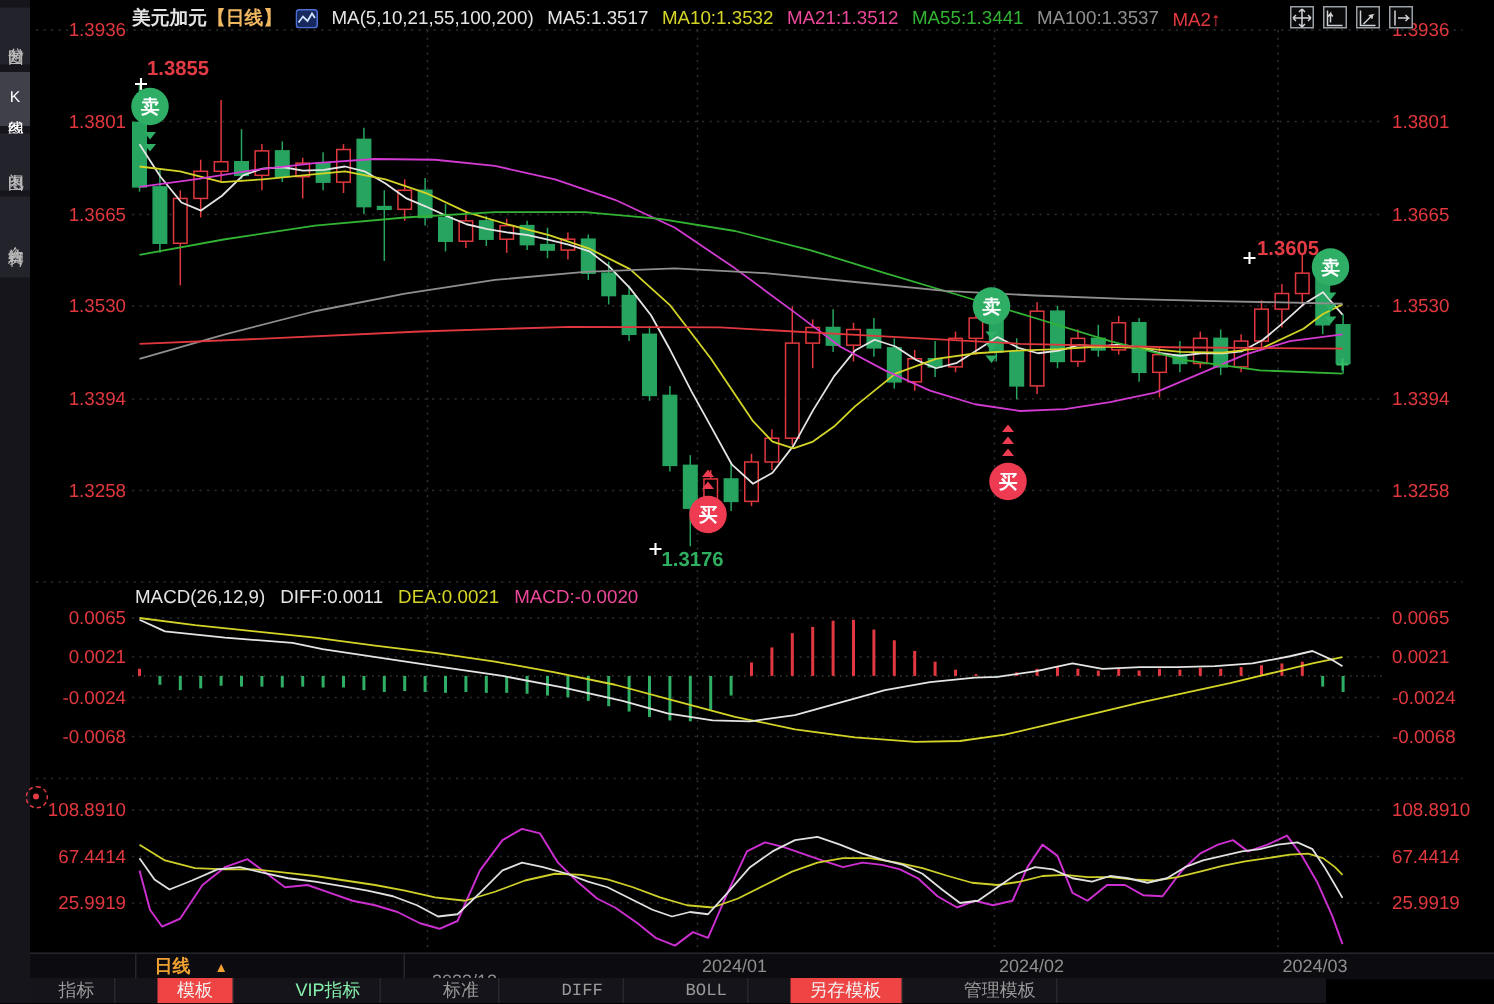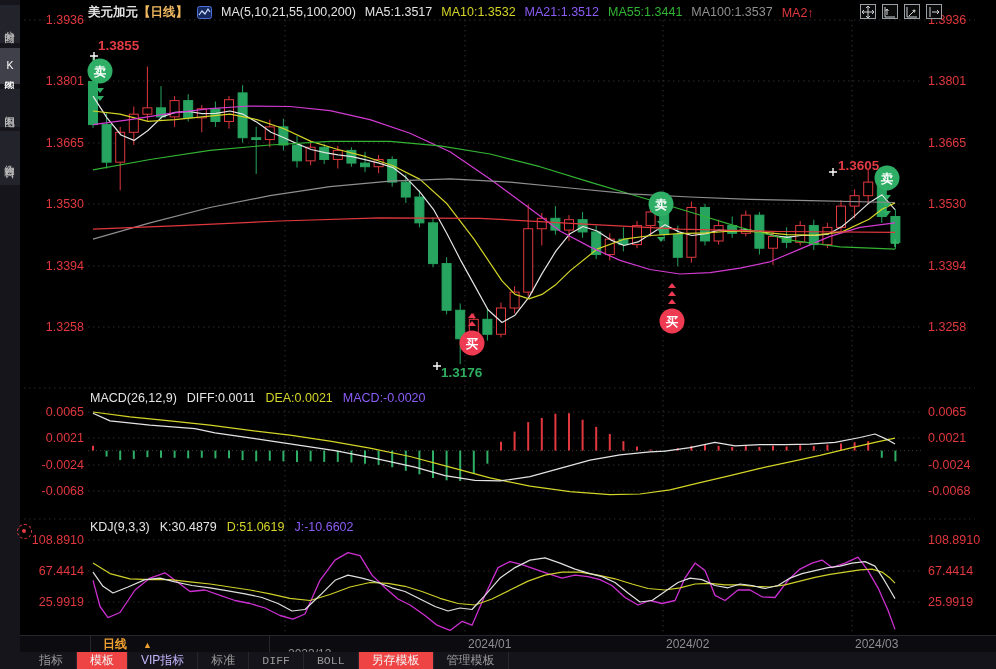--- a/index.html
+++ b/index.html
@@ -8,47 +8,47 @@
   #chart-svg{position:absolute;left:0;top:0;z-index:1;}
   
   .sidebar{position:absolute;left:0;top:0;width:20px;height:669px;background:#15151b;z-index:3;}
   .side-tab{position:absolute;left:0;width:20px;background:#23232b;color:#b9b9b9;
     writing-mode:vertical-lr;text-orientation:upright;font-size:10.5px;letter-spacing:1px;
     display:flex;align-items:center;justify-content:center;cursor:pointer;}
   .side-tab.sel{background:#40404a;color:#ffffff;}
   
   .legend{position:absolute;left:88px;top:3px;height:18px;z-index:2;display:flex;gap:9px;
     align-items:center;font-size:12.5px;white-space:nowrap;}
-  .w{color:#e4e4e4}.y{color:#d4d428}.m{color:#8b5cf6}.gr{color:#33b333}.gy{color:#8f8f8f}
+  .w{color:#e4e4e4}.y{color:#d4d428}.m{color:#ec4899}.gr{color:#33b333}.gy{color:#8f8f8f}
   .rd{color:#e0383e}.period{color:#f0b860}
   .arrow-up{color:#e8333f;font-weight:bold;font-size:13px;}
   .topright-icons{position:absolute;left:860px;top:4px;z-index:2;display:flex;gap:6px;}
   .tool-icon{width:16px;height:15px;border:1px solid #9aa0a6;box-sizing:border-box;
     display:flex;align-items:center;justify-content:center;cursor:pointer;background:#0a0a0a;}
   
   .panel-header{position:absolute;z-index:2;display:flex;gap:10px;font-size:12.5px;white-space:nowrap;}
   .macd-header{left:90px;top:391px;}
   .kdj-header{left:90px;top:520px;}
   .kdj-target{position:absolute;left:17px;top:524px;width:13px;height:13px;z-index:4;
     border:1px dashed #e23b44;border-radius:50%;}
   .kdj-target::after{content:"";position:absolute;left:4px;top:4px;width:4px;height:4px;
     border-radius:50%;background:#e23b44;}
   
   .date-row{position:absolute;left:0;top:635px;width:996px;height:17px;background:#0b0b10;
     border-top:1px solid #26262c;z-index:2;}
   .period-cell{position:absolute;left:90px;top:0;width:180px;height:17px;
     border-left:1px solid #26262c;border-right:1px solid #26262c;display:flex;align-items:center;
     padding-left:12px;box-sizing:border-box;color:#f0a030;font-weight:bold;font-size:12px;gap:16px;cursor:pointer;}
   .date-label{position:absolute;top:0;line-height:17px;color:#8f8f8f;font-size:12px;}
-  .toolbar{position:absolute;left:0;top:652px;width:996px;height:17px;background:#14141a;z-index:2;
-    display:flex;align-items:stretch;padding-left:26px;box-sizing:border-box;font-size:12px;}
+  .toolbar{position:absolute;left:0;top:652px;width:884px;height:17px;background:#14141a;z-index:2;
+    display:flex;align-items:stretch;padding-left:26px;box-sizing:border-box;font-size:12px;gap:28px;}
   .tb-btn{display:flex;align-items:center;padding:0 13px;border-right:1px solid #26262c;
     color:#9a9a9a;cursor:pointer;white-space:nowrap;}
   .tb-btn.active{background:#ef4444;color:#f2f2f2;}
-  .tb-btn.vip{color:#c4b5fd;}
+  .tb-btn.vip{color:#86efac;}
   .tb-btn.mono{font-family:"Liberation Mono",monospace;font-size:11.5px;}
 </style>
 </head>
 <body>
 
 <div id="app">
 
   <svg id="chart-svg" width="996" height="669">
       <g>
         <line x1="285" y1="20" x2="285" y2="635" stroke="#2e2e38" stroke-dasharray="1.5,3.5"></line>
@@ -401,26 +401,20 @@
     </div>
 
   <div class="panel-header macd-header">
     <span class="w">MACD(26,12,9)</span>
     <span class="w">DIFF:0.0011</span>
     <span class="y">DEA:0.0021</span>
     <span class="m">MACD:-0.0020</span>
   </div>
 
   <div class="kdj-target"></div>
-  <div class="panel-header kdj-header">
-    <span class="w">KDJ(9,3,3)</span>
-    <span class="w">K:30.4879</span>
-    <span class="y">D:51.0619</span>
-    <span class="m">J:-10.6602</span>
-  </div>
 
   <div class="date-row" id="date-row">
     <div class="period-cell">
       <span>日线</span>
       <span style="font-size:9px;">▲</span>
     </div>
   <span class="date-label" style="left: 288px; margin-top: 10px;">2023/12</span>
       <span class="date-label" style="left: 468px;">2024/01</span>
       <span class="date-label" style="left: 666px;">2024/02</span>
       <span class="date-label" style="left: 855px;">2024/03</span>

